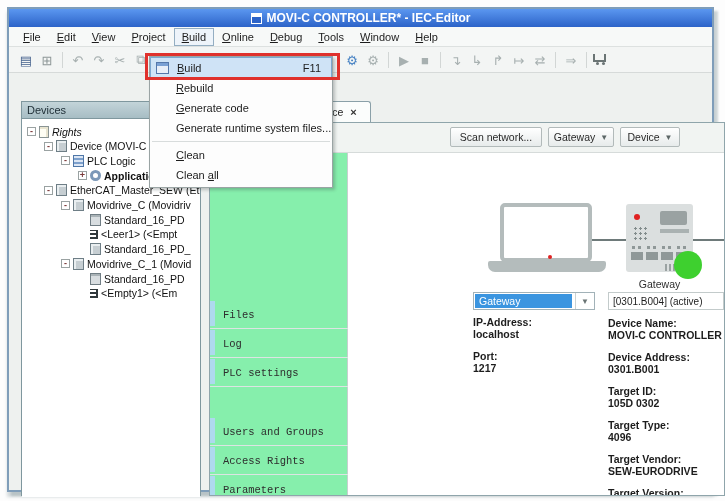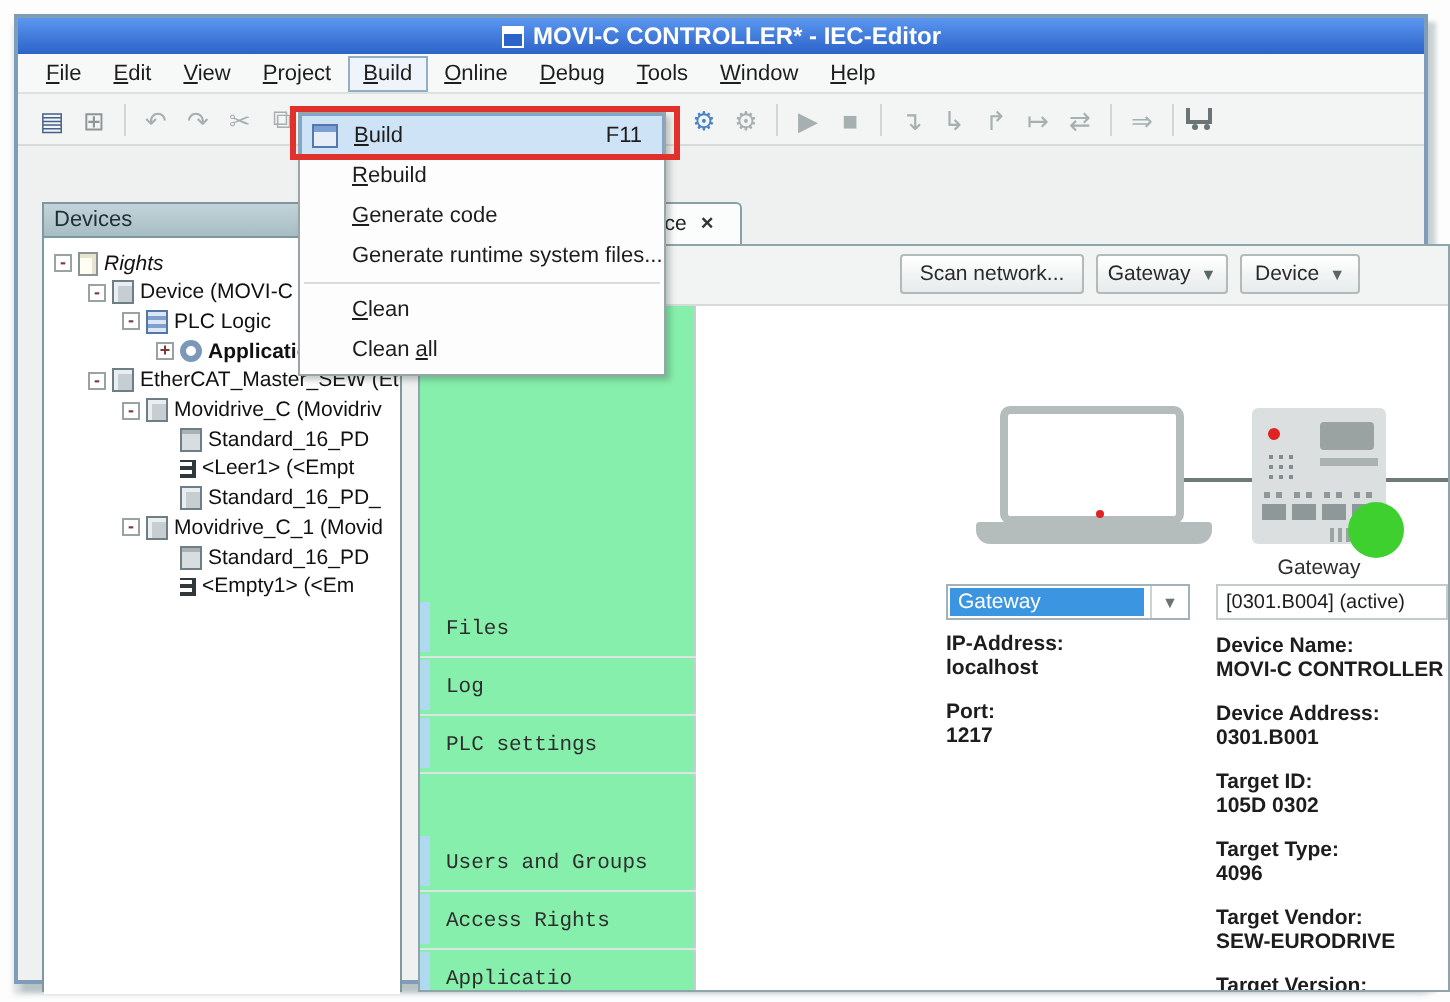--- a/index.html
+++ b/index.html
@@ -274,21 +274,21 @@
           <div class="vnav-item" style="top: 263.8px;">
             <span class="stripe"></span>
             <span class="lbl">Users and Groups</span>
           </div>
           <div class="vnav-item" style="top: 293px;">
             <span class="stripe"></span>
             <span class="lbl">Access Rights</span>
           </div>
           <div class="vnav-item" style="top: 322.2px;">
             <span class="stripe"></span>
-            <span class="lbl">Applicatio</span>
+            <span class="lbl">Parameters</span>
           </div>
         </div>
 
       <div class="content">
         <div class="wire" style="left:243px; width:36px;"></div>
         <div class="wire" style="left:345px; width:56px;"></div>
 
         <div class="laptop-screen">
           <span class="laptop-dot"></span>
         </div>

